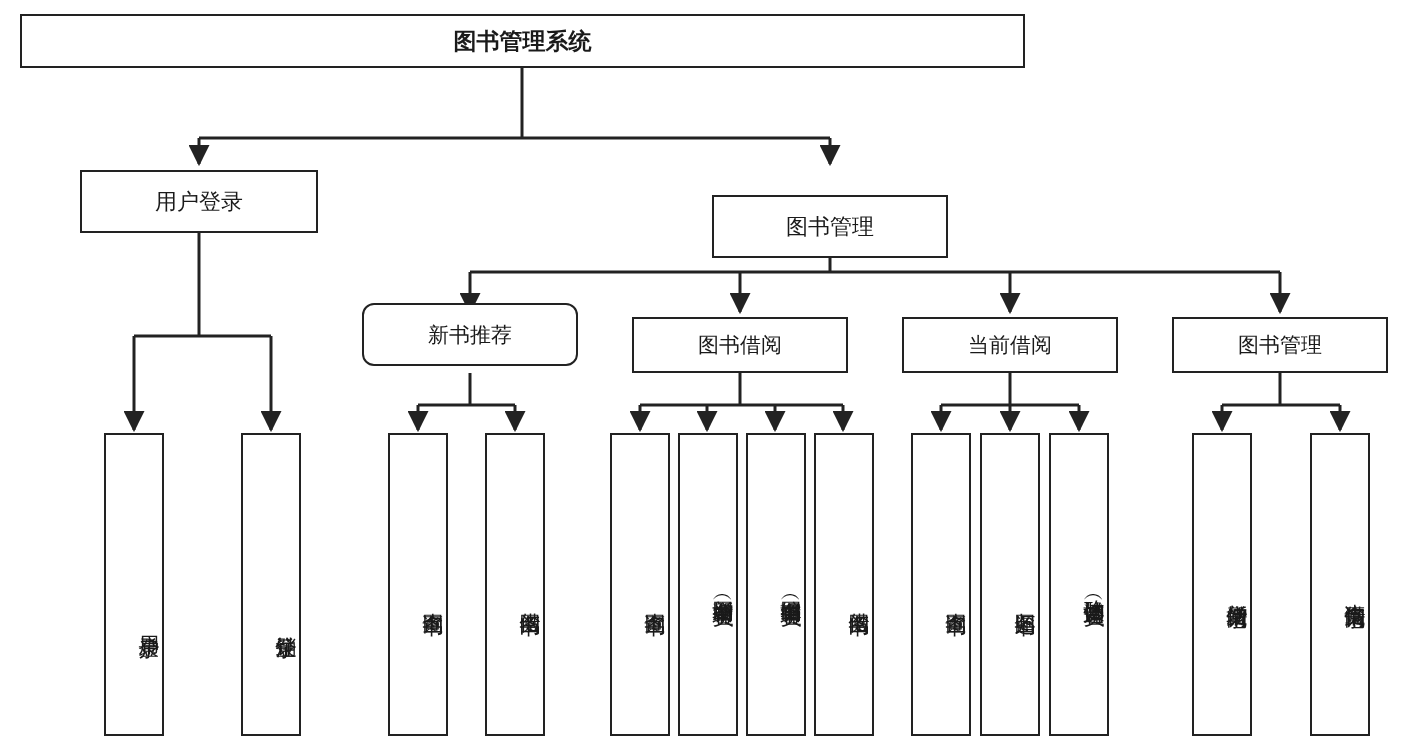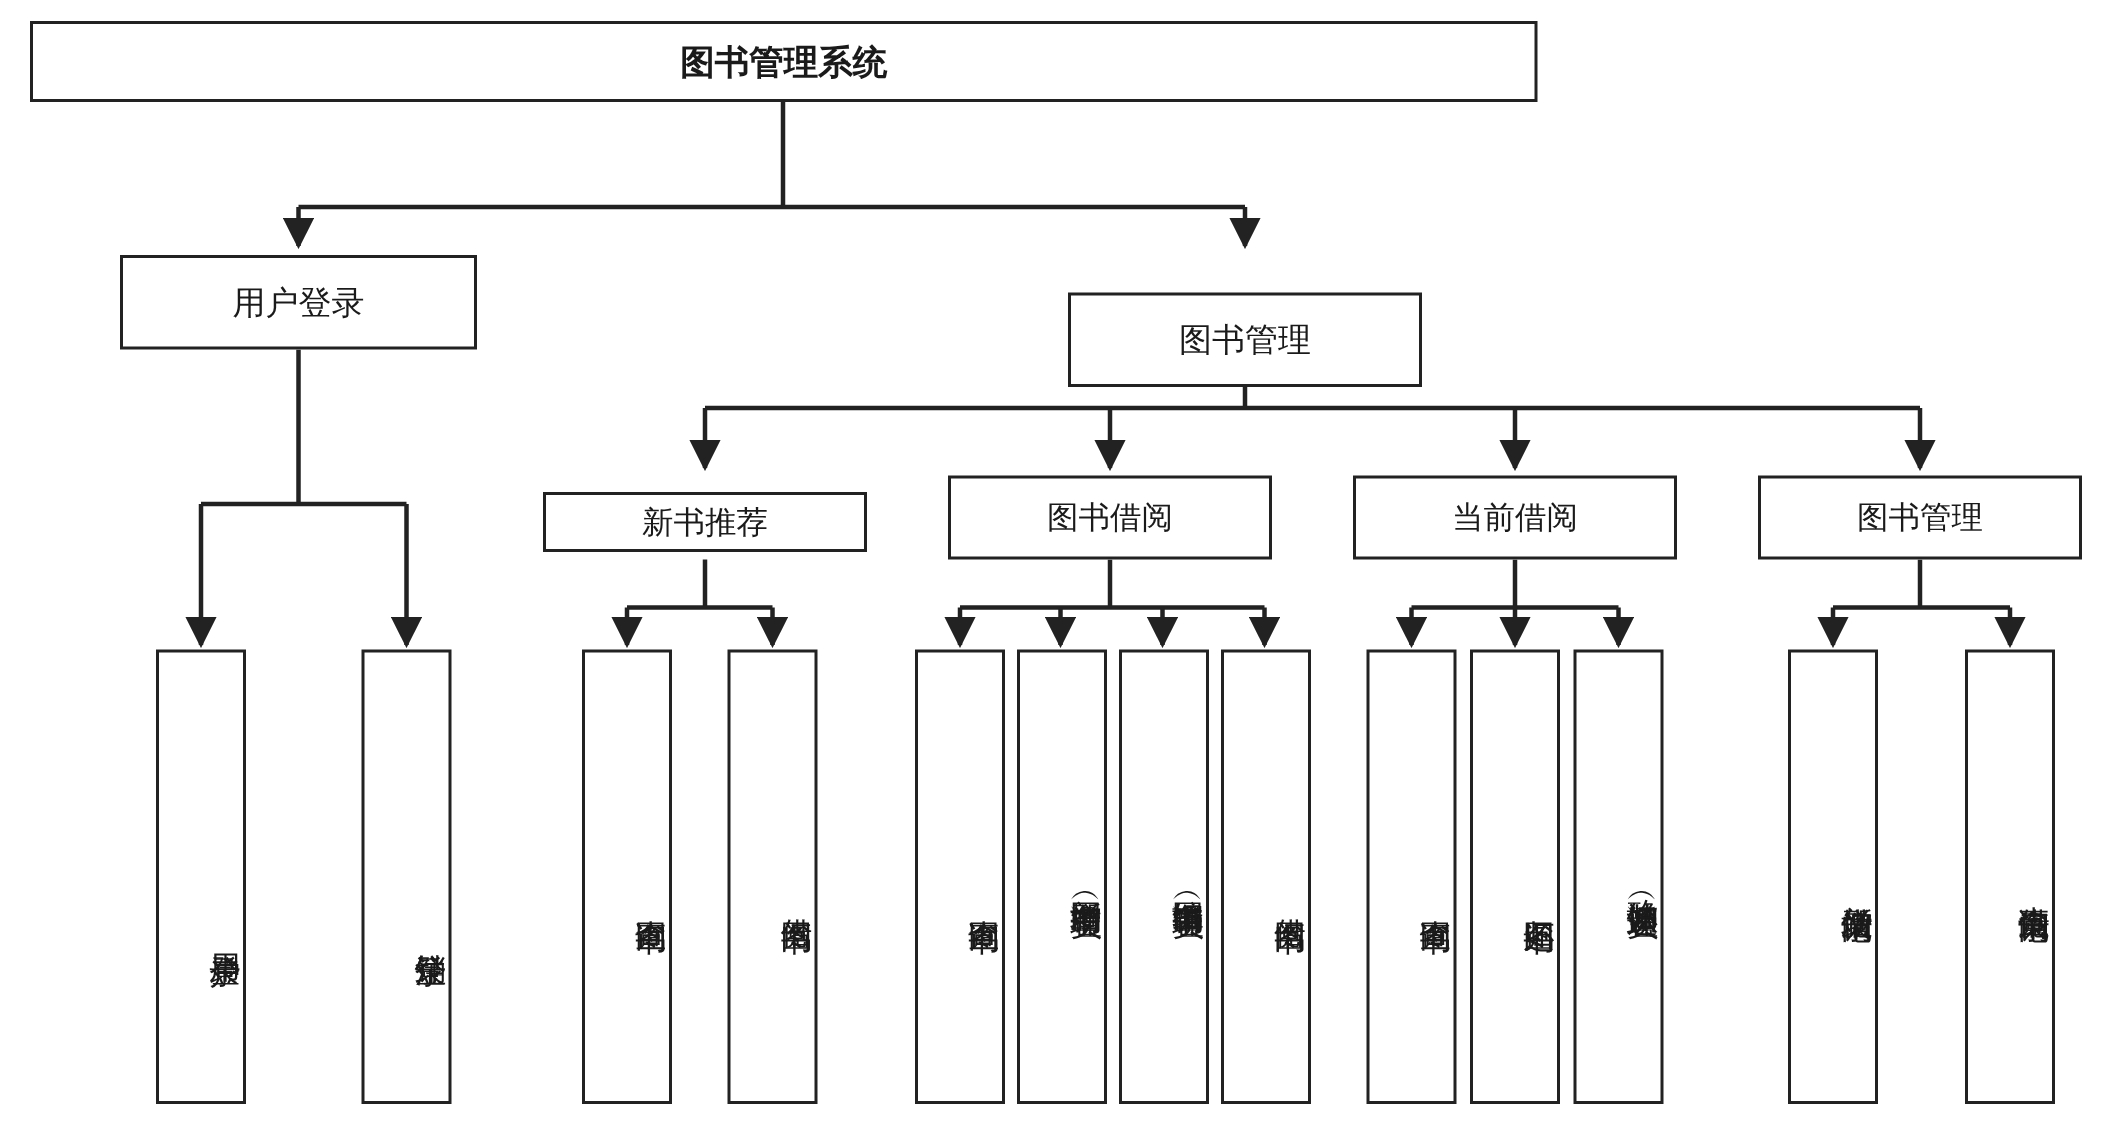--- a/index.html
+++ b/index.html
@@ -131,21 +131,21 @@
       <path d="M 1222 405 L 1222 430" marker-end="url(#arrow)"></path>
       <path d="M 1340 405 L 1340 430" marker-end="url(#arrow)"></path>
     </g>
   </svg>
 
   <div class="node root" style="left:20px; top:14px; width:1005px; height:54px;">图书管理系统</div>
 
   <div class="node level2" style="left:80px; top:170px; width:238px; height:63px;">用户登录</div>
   <div class="node level2" style="left:712px; top:170px; width:236px; height:63px;margin-top:25px;">图书管理</div>
 
-  <div class="node level3" style="left:362px; top:328px; width:216px; height:40px;">新书推荐</div>
+  <div class="node level3" style="left:362px; top:303px; width:216px; height:63px;border-radius:12px;">新书推荐</div>
   <div class="node level3" style="left:902px; top:317px; width:216px; height:56px;">当前借阅</div>
   <div class="node level3" style="left:632px; top:317px; width:216px; height:56px;">图书借阅</div>
   <div class="node level3" style="left:1172px; top:317px; width:216px; height:56px;">图书管理</div>
 
   <div class="node leaf short" style="left:104px; top:433px; width:60px; height:303px;">用户登录</div>
   <div class="node leaf short" style="left:241px; top:433px; width:60px; height:303px;">注销登录</div>
 
   <div class="node leaf mid" style="left:388px; top:433px; width:60px; height:303px;">查询图书</div>
   <div class="node leaf mid" style="left:485px; top:433px; width:60px; height:303px;">借阅图书</div>
 

